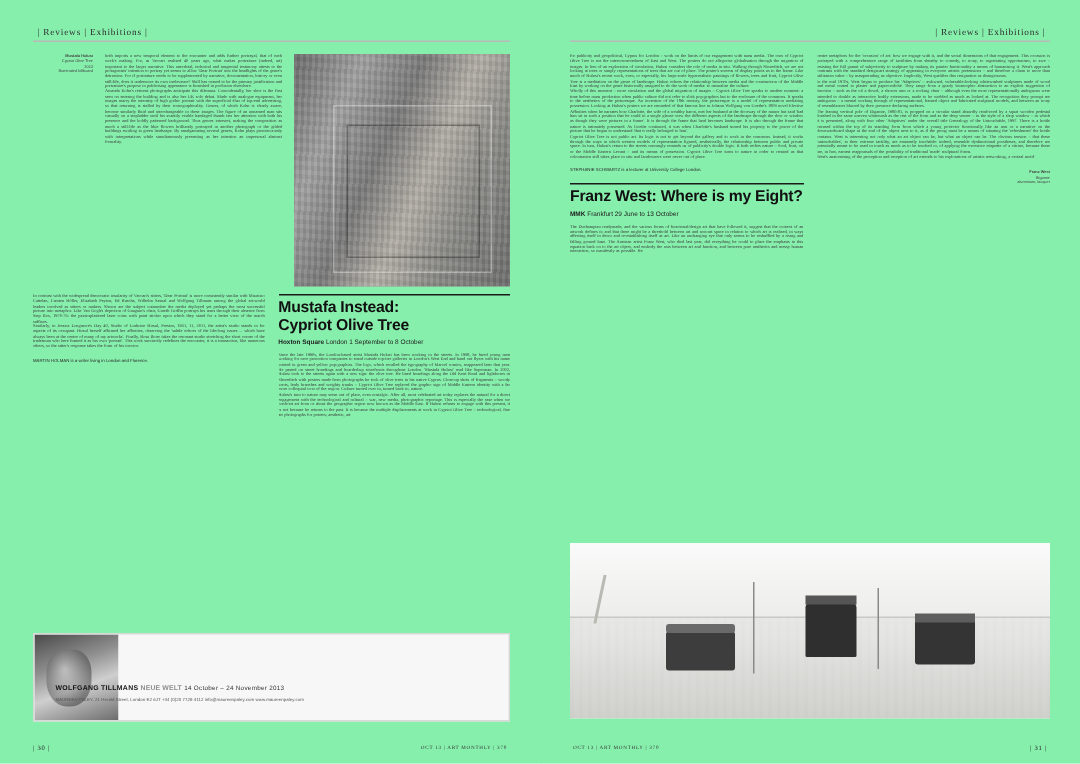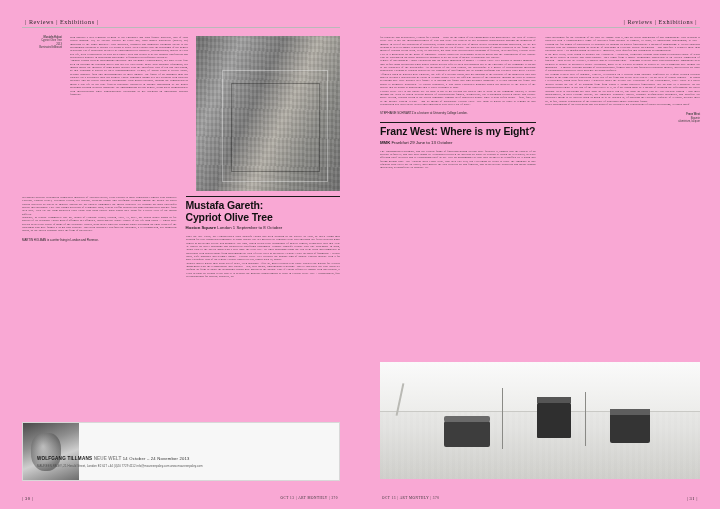--- a/index.html
+++ b/index.html
@@ -3,21 +3,21 @@
 <meta charset="utf-8">
 <style>
   html,body{margin:0;padding:0;background:#ffffff;}
   body{
     width:720px;height:509px;overflow:hidden;
     font-family:"Liberation Serif", serif;
     color:#1a1a1a;
     position:relative;
   }
   .spread{position:absolute;inset:0;display:flex;background:#fff;}
-  .page{position:relative;height:509px;box-sizing:border-box;background:#f9a8d4;}
+  .page{position:relative;height:509px;box-sizing:border-box;background:#86efac;}
   .page.left{width:360px;padding:18px 20px 0 22px;}
   .page.right{width:360px;padding:18px 20px 0 20px;}
   .gutter{position:absolute;left:360px;top:0;bottom:0;width:1px;background:#e8e8e8;}
 
   
   .runhead{
     font-family:"Liberation Serif", serif;
     font-size:6.2px;letter-spacing:.55px;color:#2b2b2b;
     margin:0 0 1px 0;white-space:nowrap;
   }
@@ -146,21 +146,21 @@
         <div class="tx">
           <p>In contrast with the widespread democratic insularity of Vaccari's sitters, 'Dear Portrait' is more consistently similar with Maurizio Cattelan, Carsten Höller, Elizabeth Peyton, Ed Ruscha, Wilhelm Sasnal and Wolfgang Tillmans among the global art-world leaders involved as sitters or makers. Shown are the subject outnumber the media deployed yet perhaps the most successful picture into metaphor. Like Van Gogh's depiction of Gauguin's chair, Gareth Griffin portrays his arms through their absence from Step Box, 1970-76: the paint-splattered laser coins with paint sticker upon which they stand for a better view of the march suffixes.</p>
           <p>Similarly, in Jessica Longmore's Day 40, Studio of Ludwine Hirsul, Preston, 1951, 11, 2011, the artist's studio stands in for aspects of its occupant. Hirsul herself affirmed her affinities, observing the 'subtle echoes of the life-long issues ... which have always been at the centre of many of my artworks'. Finally, Rosa Boier takes the resonant studio stretching the short corner of the tradesman who here framed it as his own 'portrait'. This work succinctly redefines the encounter, it is a transaction, like numerous others, so the sitter's response takes the form of his invoice.</p>
         </div>
         <div class="byline" style="margin-top:5px;">MARTIN HOLMAN is a writer living in London and Florence.</div>
       </div>
 
       <div class="col">
         <div class="hrule"></div>
         <h2 class="headline">
-          <span>Mustafa Gareth:</span><br>
+          <span>Mustafa Instead:</span><br>
           <span>Cypriot Olive Tree</span>
         </h2>
         <div class="subline">
           <b>Hoxton Square</b>
           <span>London 1 September to 8 October</span>
         </div>
         <div class="tx" style="margin-top:4px;">
           <p class="noind">Since the late 1990s, the London-based artist Mustafa Hulusi has been working in the streets. In 1998, he hired young men working for rave promotion companies to stand outside top-tier galleries in London's West End and hand out flyers with his name printed in green and yellow pop-graphics. The logo, which recalled the typography of Marvel comics, reappeared later that year. He pasted on street hoardings and hoarded-up storefronts throughout London. 'Mustafa Hulusi' read like Superman. In 2002, Hulusi took to the streets again with a new sign: the olive tree. He lined hoardings along the Old Kent Road and lightboxes in Shoreditch with posters made from photographs he took of olive trees in his native Cyprus. Close-up shots of fragments – woody knots, leafy branches and weighty trunks – Cypriot Olive Tree replaced the graphic sign of Middle Eastern identity with a far more colloquial icon of the region. Culture turned over in, turned back to, nature.</p>
           <p>Hulusi's turn to nature may seem out of place, even nostalgic. After all, most celebrated art today replaces the natural for a direct engagement with the technological and cultural – war, new media, photographic reportage. This is especially the case when we confront art from or about the geographic region now known as the Middle East. If Hulusi refuses to engage with this present, it is not because he returns to the past. It is because the multiple displacements at work in Cypriot Olive Tree – technological, fine art photographs for posters; aesthetic, art</p>
         </div>

